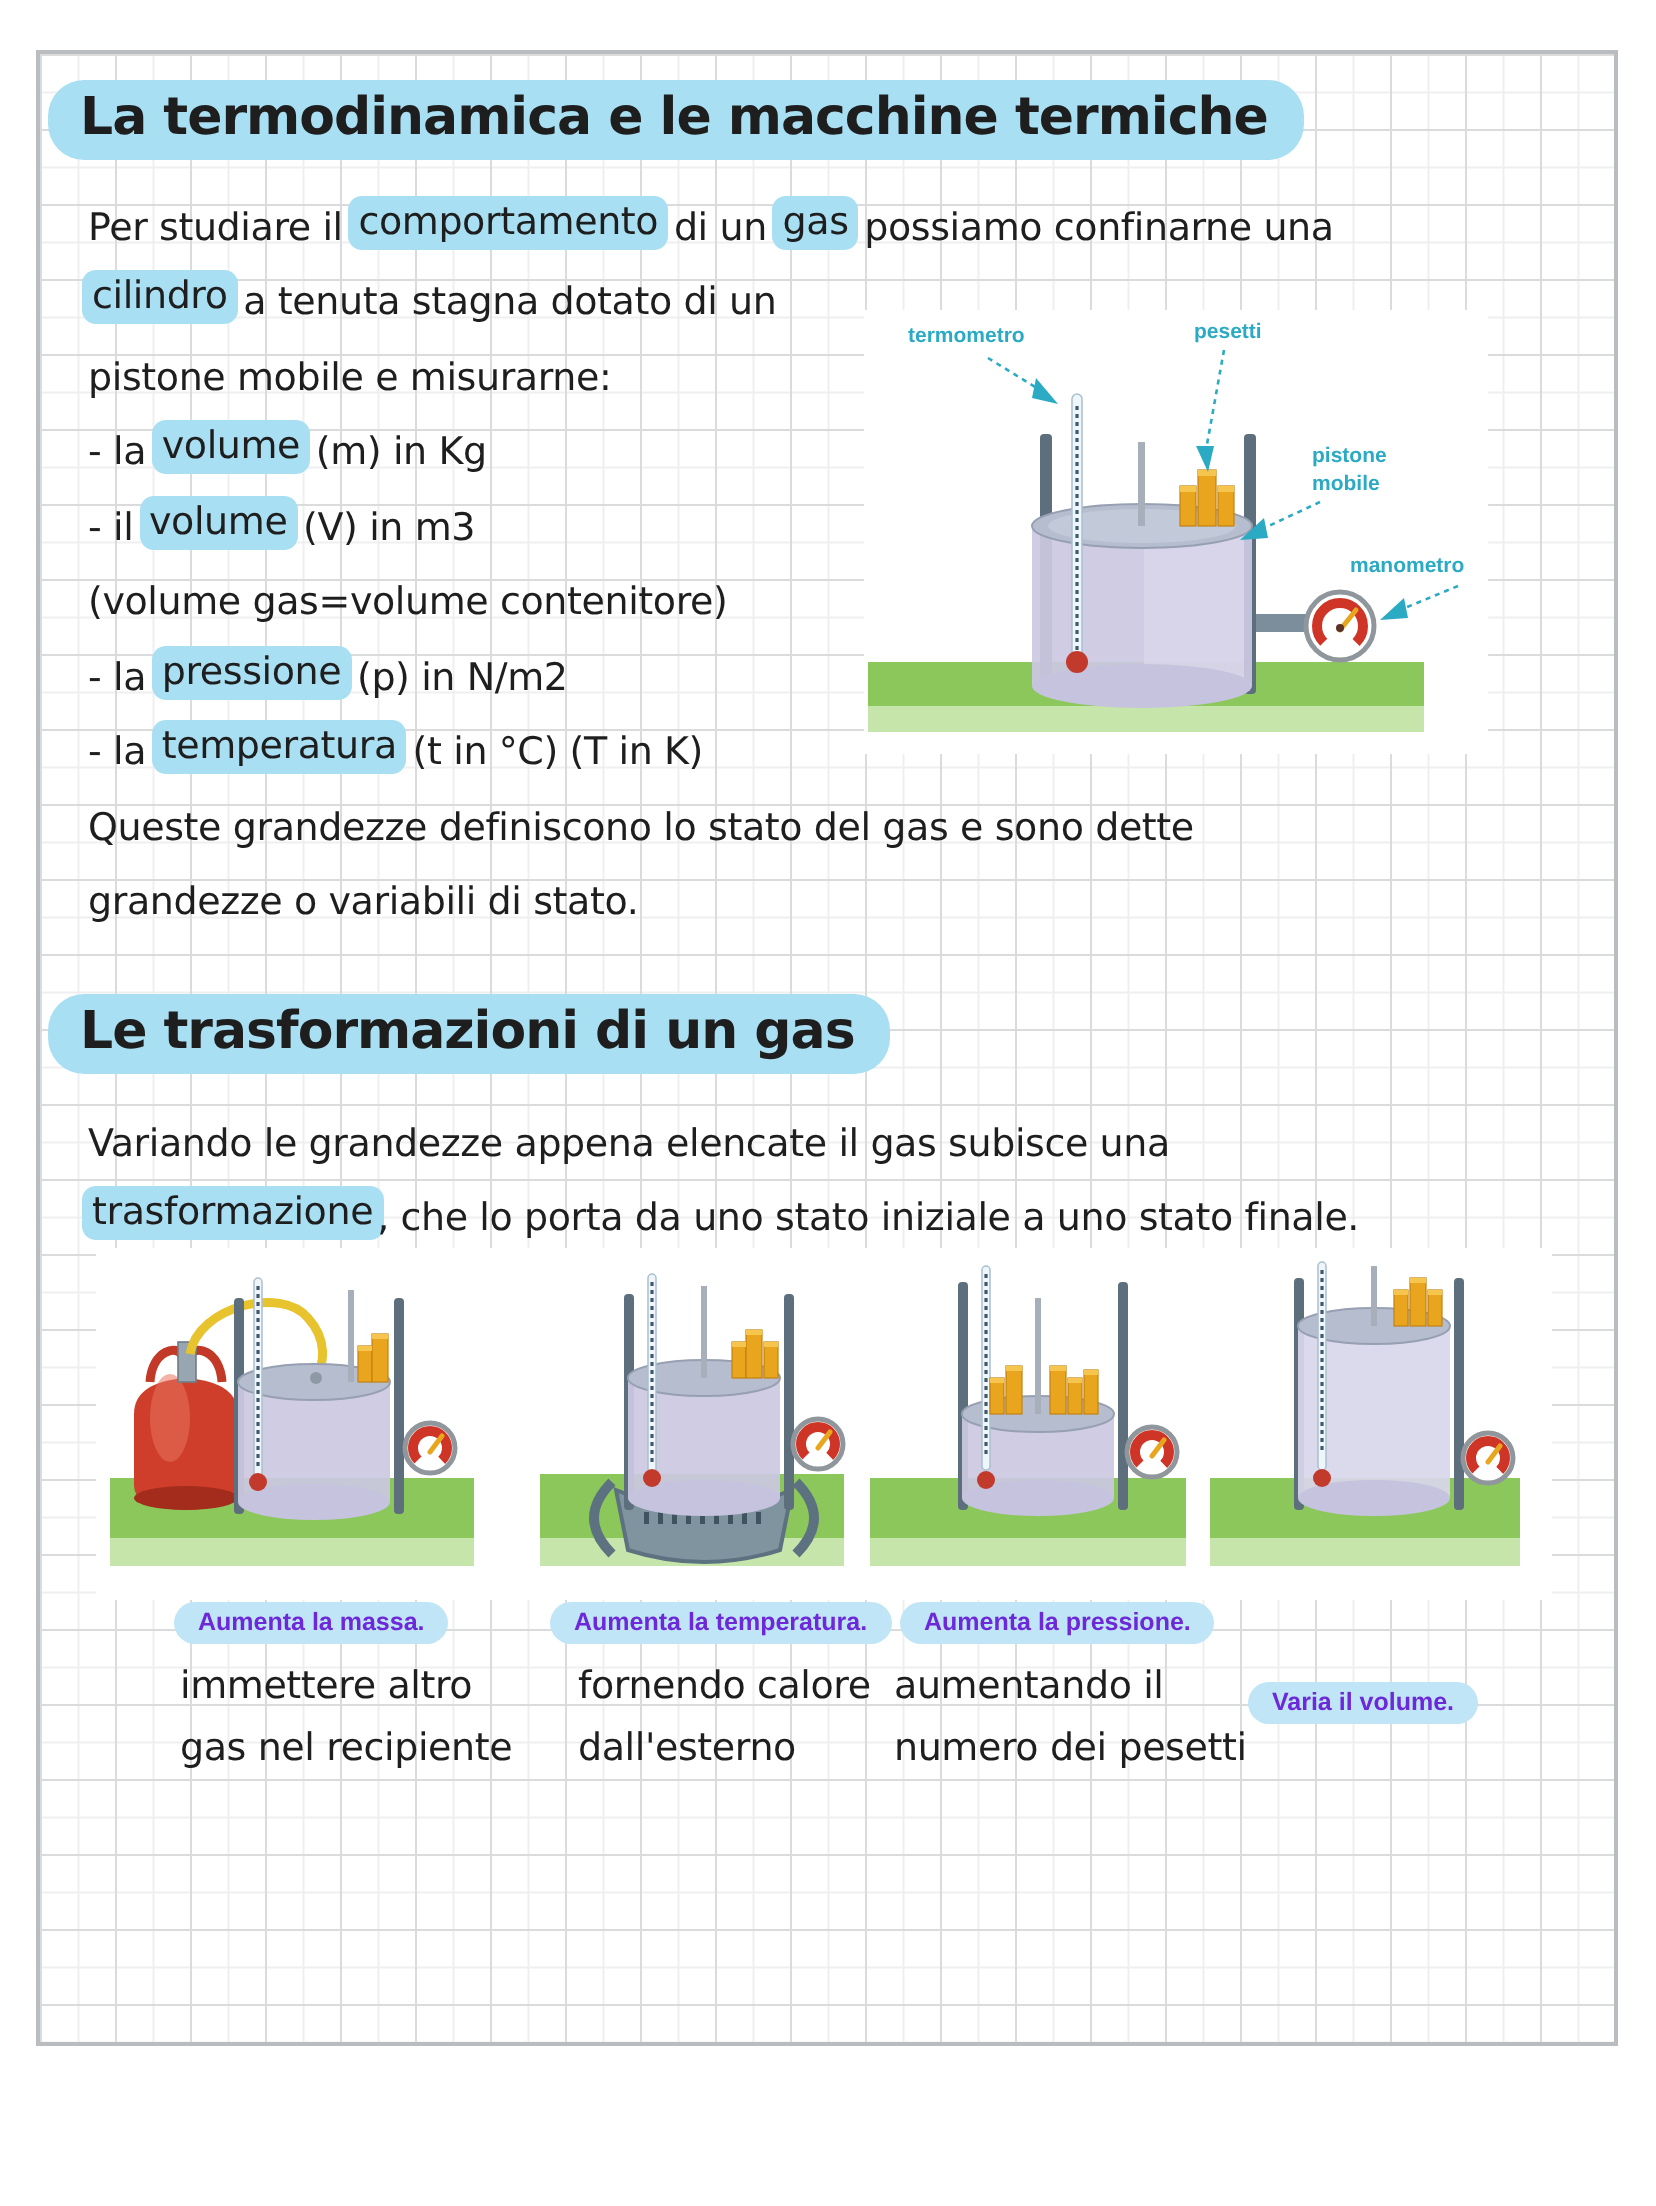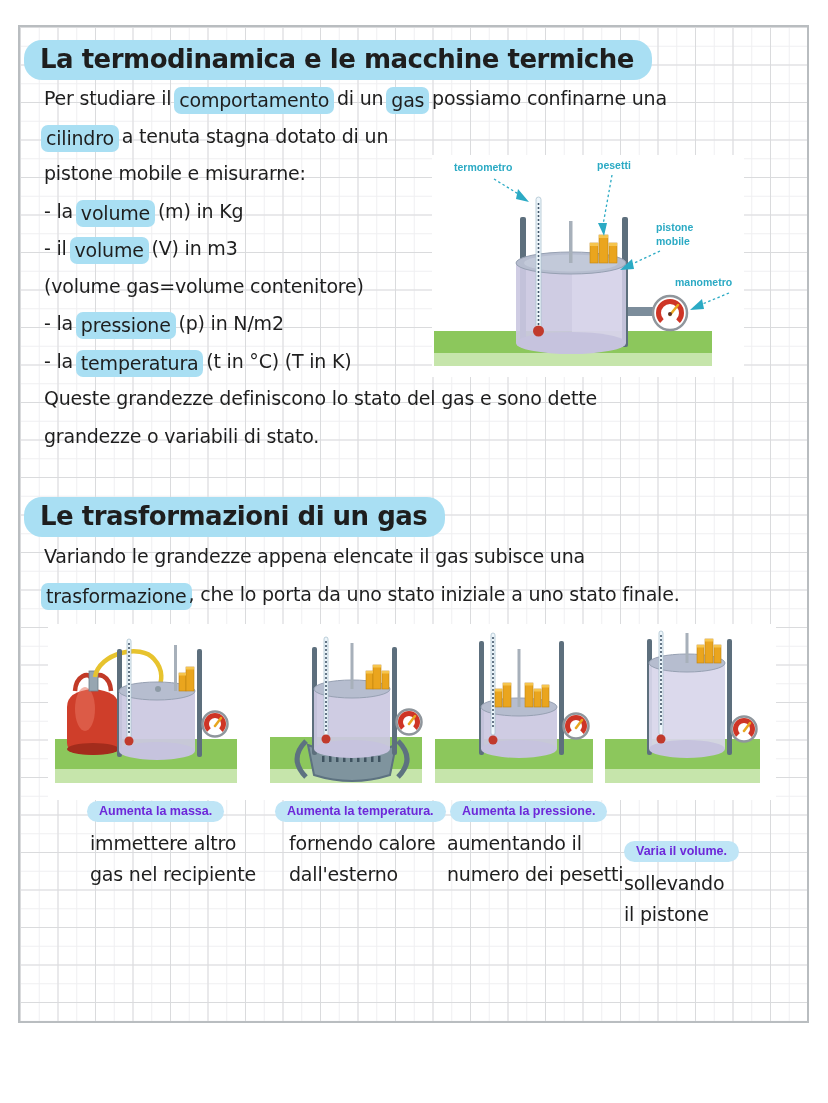--- a/index.html
+++ b/index.html
@@ -10,21 +10,21 @@
         border:2px solid #b9bdc0;box-sizing:border-box;
         background-image:
           linear-gradient(#dadbdd 1px, transparent 1px),
           linear-gradient(90deg,#dadbdd 1px, transparent 1px),
           linear-gradient(#efeff1 1px, transparent 1px),
           linear-gradient(90deg,#efeff1 1px, transparent 1px);
         background-size:37.5px 37.5px,37.5px 37.5px,18.75px 18.75px,18.75px 18.75px;}
   .title-pill{position:absolute;display:inline-block;background:#a9dff3;border-radius:18px;
         padding:4px 18px 6px 16px;font-size:26px;font-weight:bold;letter-spacing:-0.5px;white-space:nowrap;}
   .tblock{position:absolute;left:24px;width:750px;}
-  .tline{height:37.5px;display:flex;align-items:flex-start;font-size:19px;letter-spacing:-0.2px;white-space:pre;}
+  .tline{height:37.5px;display:flex;align-items:flex-end;font-size:19px;letter-spacing:-0.2px;white-space:pre;}
   .hl{background:#a9dff3;border-radius:7px;padding:2px 5px 3px;margin:0 -3px;}
   .figbox{position:absolute;background:#ffffff;}
   .strip{position:absolute;left:28px;top:597px;width:728px;height:176px;background:#ffffff;}
   .minifig{position:absolute;top:3px;}
   .capcol{position:absolute;}
   .cap-pill{display:inline-block;background:#bfe5f6;color:#6d28d9;font-family:"Liberation Sans",sans-serif;
         font-size:12.5px;font-weight:bold;padding:3px 12px 4px;border-radius:11px;white-space:nowrap;}
   .cap-desc{font-size:19px;letter-spacing:-0.2px;line-height:31px;margin-top:6px;white-space:nowrap;}
   svg text.figlabel{font-family:"Liberation Sans",sans-serif;font-size:10.5px;font-weight:bold;fill:#2baac4;}
   svg .post{fill:#5d6f7d;}
@@ -272,20 +272,16 @@
     </div>
     <div class="capcol" style="left:427px;top:773px;">
       <span class="cap-pill" style="margin-left:3px;">Aumenta la pressione.</span>
       <div class="cap-desc">
         <div>aumentando il</div>
         <div>numero dei pesetti</div>
       </div>
     </div>
     <div class="capcol" style="left:604px;top:773px;margin-top:40px;">
       <span class="cap-pill">Varia il volume.</span>
-      <div class="cap-desc">
-        <div>sollevando</div>
-        <div>il pistone</div>
-      </div>
     </div>
 
   </div>
 </div>
 
 </body></html>

